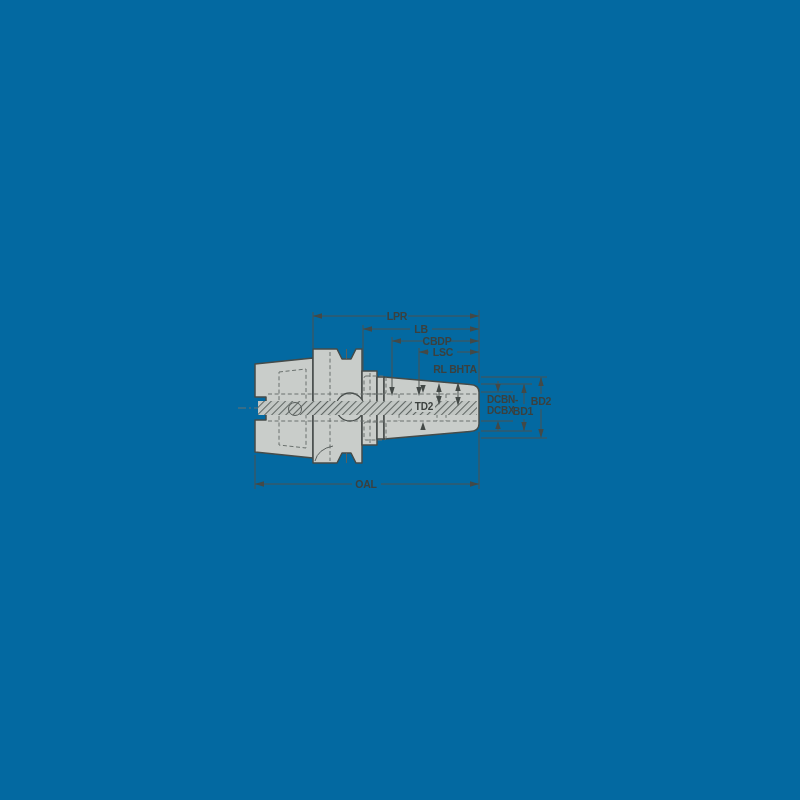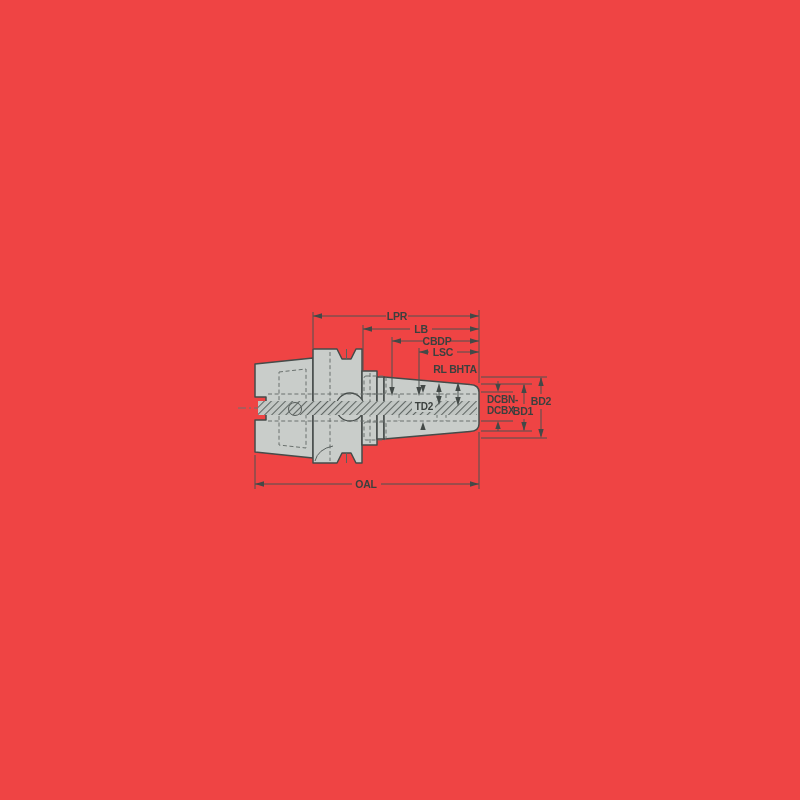--- a/index.html
+++ b/index.html
@@ -1,16 +1,16 @@
 <!DOCTYPE html>
 <html><head>
 <meta charset="utf-8">
 <style>
   html,body{margin:0;padding:0;background:#ffffff;}
-  .page{position:relative;width:800px;height:800px;background:#ef4444;overflow:hidden;
+  .page{position:relative;width:800px;height:800px;background:#0369a1;overflow:hidden;
         font-family:"Liberation Sans", sans-serif;}
   svg{position:absolute;left:0;top:0;}
   .dim-label{font-family:"Liberation Sans", sans-serif;font-size:10.5px;font-weight:700;
              fill:#3b403e;letter-spacing:-0.2px;}
   .dim-label-sm{font-family:"Liberation Sans", sans-serif;font-size:10px;font-weight:700;
              fill:#3b403e;letter-spacing:-0.2px;}
 </style>
 </head>
 <body>
 

